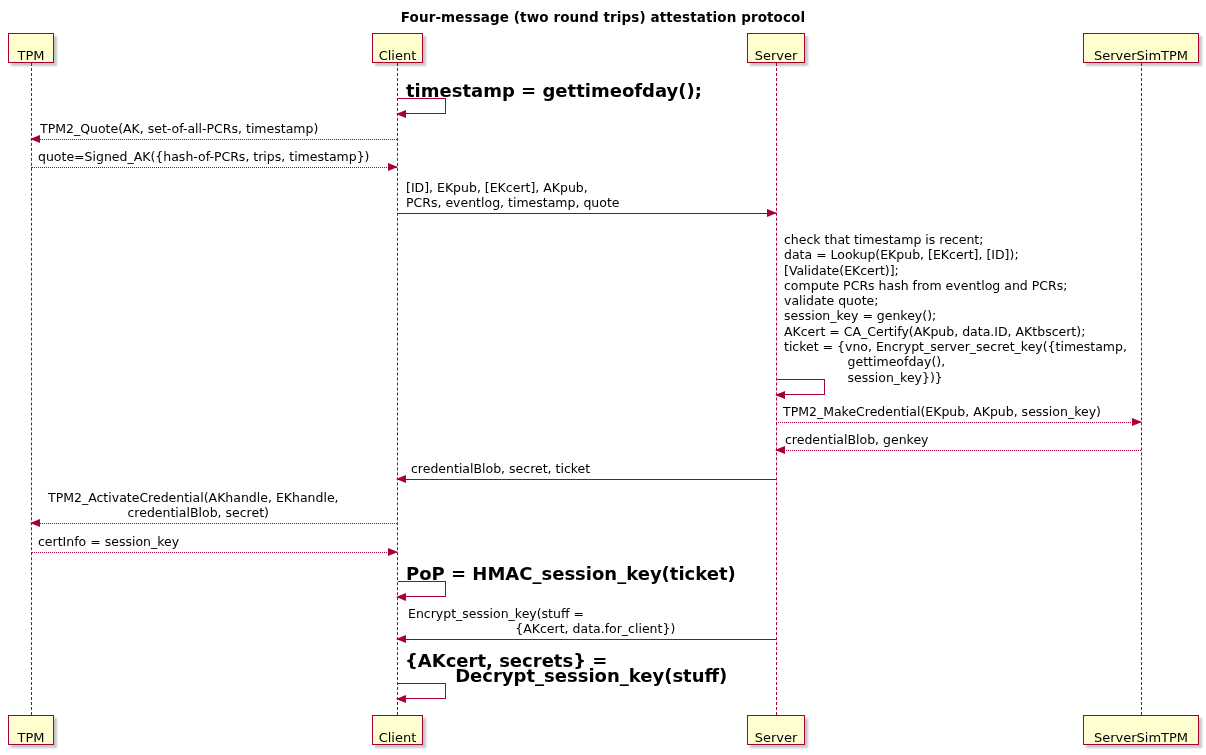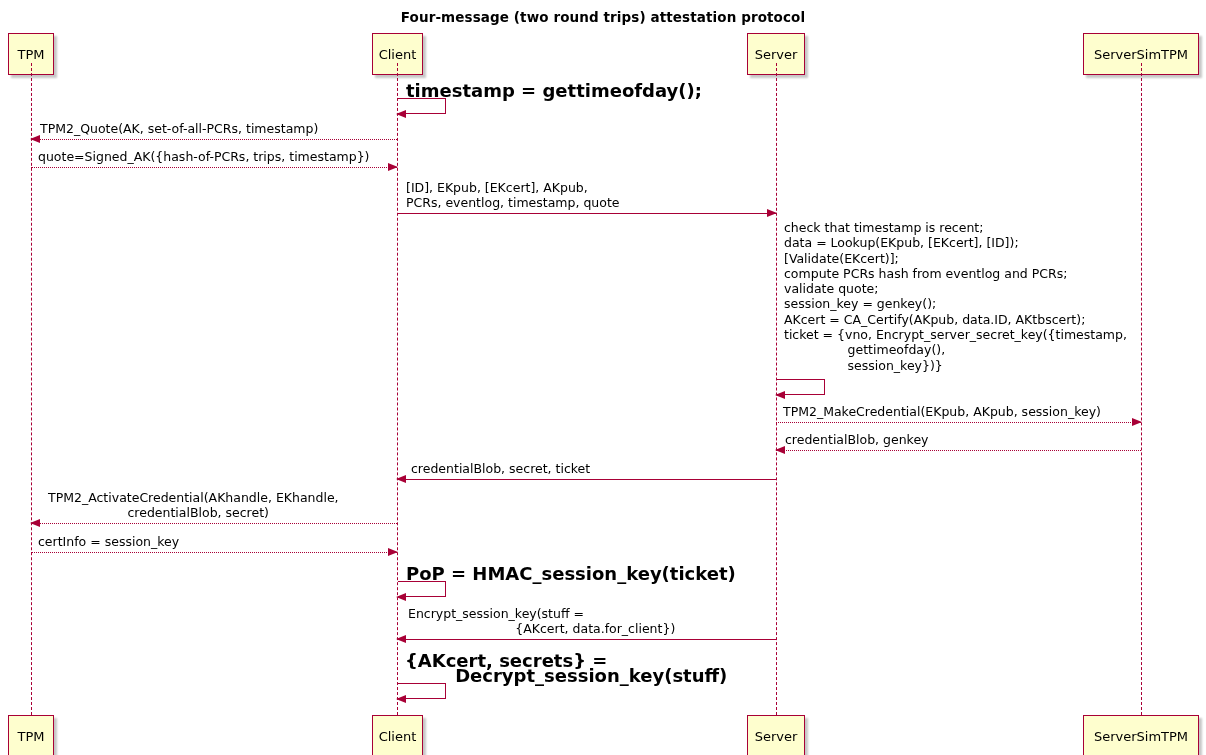--- a/index.html
+++ b/index.html
@@ -16,24 +16,24 @@
     text-align:center;font-size:13.5px;font-weight:bold;
     letter-spacing:.1px;white-space:nowrap;
   }
 
   
   .participant{
     position:absolute;
     background:#FEFECE;
     border:1.5px solid #A80036;
     box-shadow:3px 3px 2px rgba(0,0,0,.22);
-    display:flex;align-items:center;justify-content:center;
+    display:flex;align-items:flex-end;justify-content:center;
     font-size:13px;line-height:1;
     box-sizing:border-box;
-    height:42px;
+    height:30px;
   }
 
   
   .lifeline{
     position:absolute;width:0;
     border-left:1.5px dashed #A80036;
   }
 
   
   .msg{position:absolute;height:0;}
@@ -131,21 +131,21 @@
     <div class="msg-label l" style="left:7px;">quote=Signed_AK({hash-of-PCRs, trips, timestamp})</div>
   </div>
 
   <div class="msg solid" style="left:397px;top:213px;width:379px;">
     <div class="line"></div>
     <span class="arrowhead right"></span>
     <div class="msg-label l">[ID], EKpub, [EKcert], AKpub,
 PCRs, eventlog, timestamp, quote</div>
   </div>
 
-  <div class="codeblock" style="left:784px;top:220px;">check that timestamp is recent;
+  <div class="codeblock" style="left:784px;top:232px;">check that timestamp is recent;
 data = Lookup(EKpub, [EKcert], [ID]);
 [Validate(EKcert)];
 compute PCRs hash from eventlog and PCRs;
 validate quote;
 session_key = genkey();
 AKcert = CA_Certify(AKpub, data.ID, AKtbscert);
 ticket = {vno, Encrypt_server_secret_key({timestamp,
                 gettimeofday(),
                 session_key})}</div>
 

